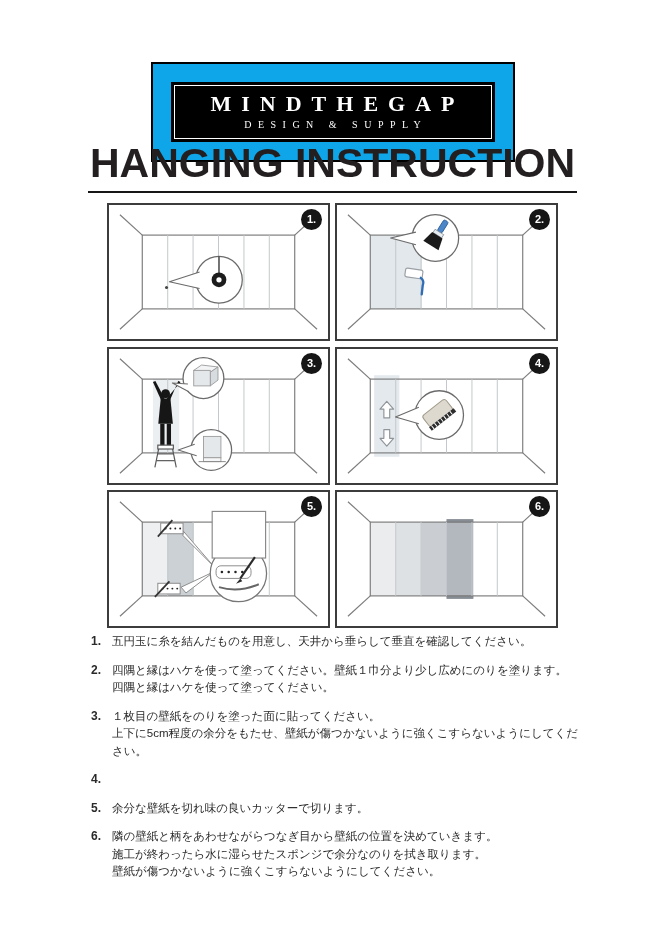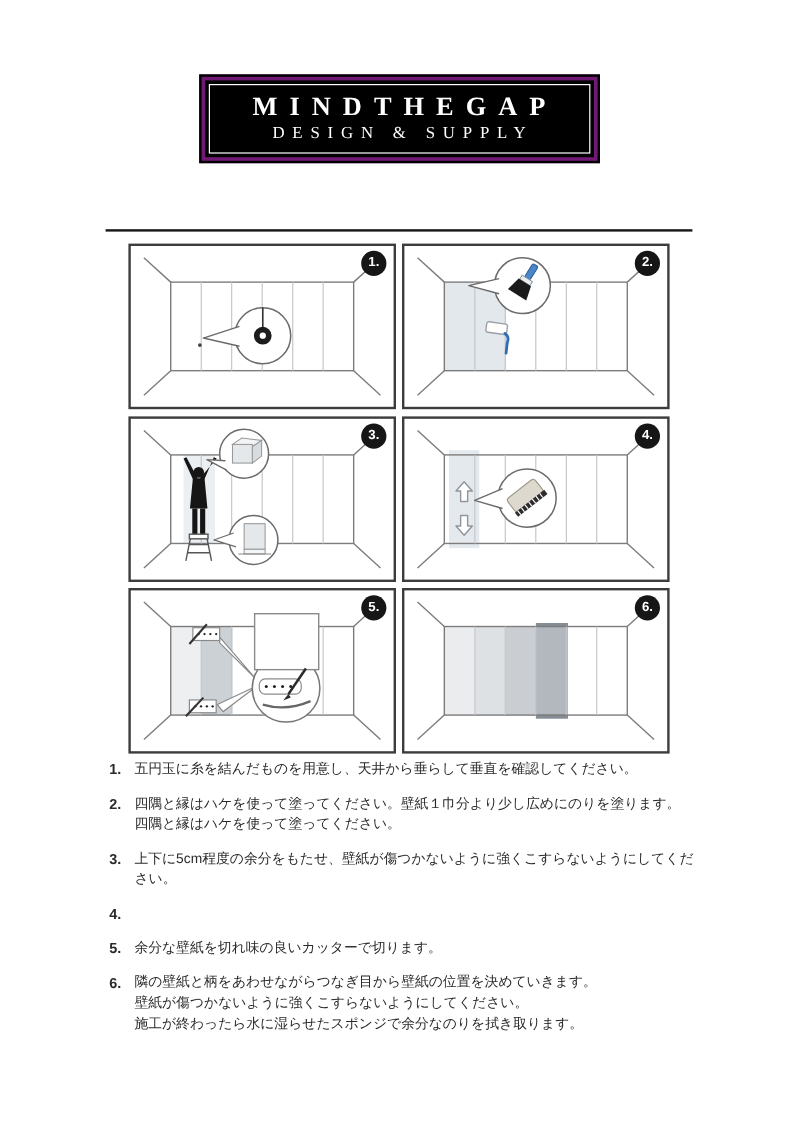--- a/index.html
+++ b/index.html
@@ -5,32 +5,32 @@
   html,body { margin:0; padding:0; background:#ffffff; }
   .page {
     position:relative; width:665px; height:941px; margin:0 auto;
     background:#ffffff; overflow:hidden;
     font-family:"Liberation Sans", sans-serif; color:#2a2a2a;
   }
 
   
   .logo-outer {
     position:absolute; top:62px; left:50%; transform:translateX(-50%);
-    border:2px solid #000; padding:3px; background:#701a75;
+    border:2px solid #000; padding:18px; background:#0ea5e9;
   }
   .logo-black { background:#000; padding:3px; }
   .logo-keyline { border:1px solid #fff; padding:7px 26px 8px; text-align:center; }
   .logo-title {
     font-family:"Liberation Serif", serif; font-weight:bold;
     color:#fff; font-size:22px; letter-spacing:10px; text-indent:10px;
     white-space:nowrap; line-height:1;
   }
   .logo-subtitle {
     font-family:"Liberation Serif", serif;
-    color:#fff; font-size:14px; letter-spacing:6.5px; text-indent:6.5px;
+    color:#fff; font-size:10px; letter-spacing:6.5px; text-indent:6.5px;
     margin-top:5px; white-space:nowrap; line-height:1;
   }
 
   
   .title {
     position:absolute; top:141px; left:0; width:100%;
     text-align:center; font-size:41px; font-weight:bold;
     color:#231f20; margin:0; letter-spacing:0; line-height:1.1;
     white-space:nowrap;
   }
@@ -92,20 +92,21 @@
 
   <div class="logo-outer">
     <div class="logo-black">
       <div class="logo-keyline">
         <div class="logo-title">MINDTHEGAP</div>
         <div class="logo-subtitle">DESIGN &amp; SUPPLY</div>
       </div>
     </div>
   </div>
 
+  <h1 class="title">HANGING INSTRUCTION</h1>
   <div class="title-rule"></div>
 
   <div class="panels">
 
     <figure class="panel">
       <svg viewBox="0 0 223 138">
         <use href="#room" xlink:href="#room"></use>
         <g>
           <circle cx="112" cy="77" r="24" fill="#fff" stroke="#6b6b6b" stroke-width="1.3"></circle>
           <path d="M92,69 L61,79 L92,86" fill="#fff" stroke="#6b6b6b" stroke-width="1.2" stroke-linejoin="round"></path>
@@ -265,35 +266,36 @@
     <li class="item">
       <span class="num">2.</span>
       <div class="lines">
         <div>四隅と縁はハケを使って塗ってください。壁紙１巾分より少し広めにのりを塗ります。</div>
         <div>四隅と縁はハケを使って塗ってください。</div>
       </div>
     </li>
     <li class="item">
       <span class="num">3.</span>
       <div class="lines">
+        <div>１枚目の壁紙をのりを塗った面に貼ってください。</div>
         <div>上下に5cm程度の余分をもたせ、壁紙が傷つかないように強くこすらないようにしてください。</div>
       </div>
     </li>
     <li class="item">
       <span class="num">4.</span>
     </li>
     <li class="item">
       <span class="num">5.</span>
       <div class="lines">
         <div>余分な壁紙を切れ味の良いカッターで切ります。</div>
       </div>
     </li>
     <li class="item">
       <span class="num">6.</span>
       <div class="lines">
         <div>隣の壁紙と柄をあわせながらつなぎ目から壁紙の位置を決めていきます。</div>
+        <div>施工が終わったら水に湿らせたスポンジで余分なのりを拭き取ります。</div>
         <div>壁紙が傷つかないように強くこすらないようにしてください。</div>
-        <div>施工が終わったら水に湿らせたスポンジで余分なのりを拭き取ります。</div>
       </div>
     </li>
   </ol>
 
 </div>
 
 </body></html>

